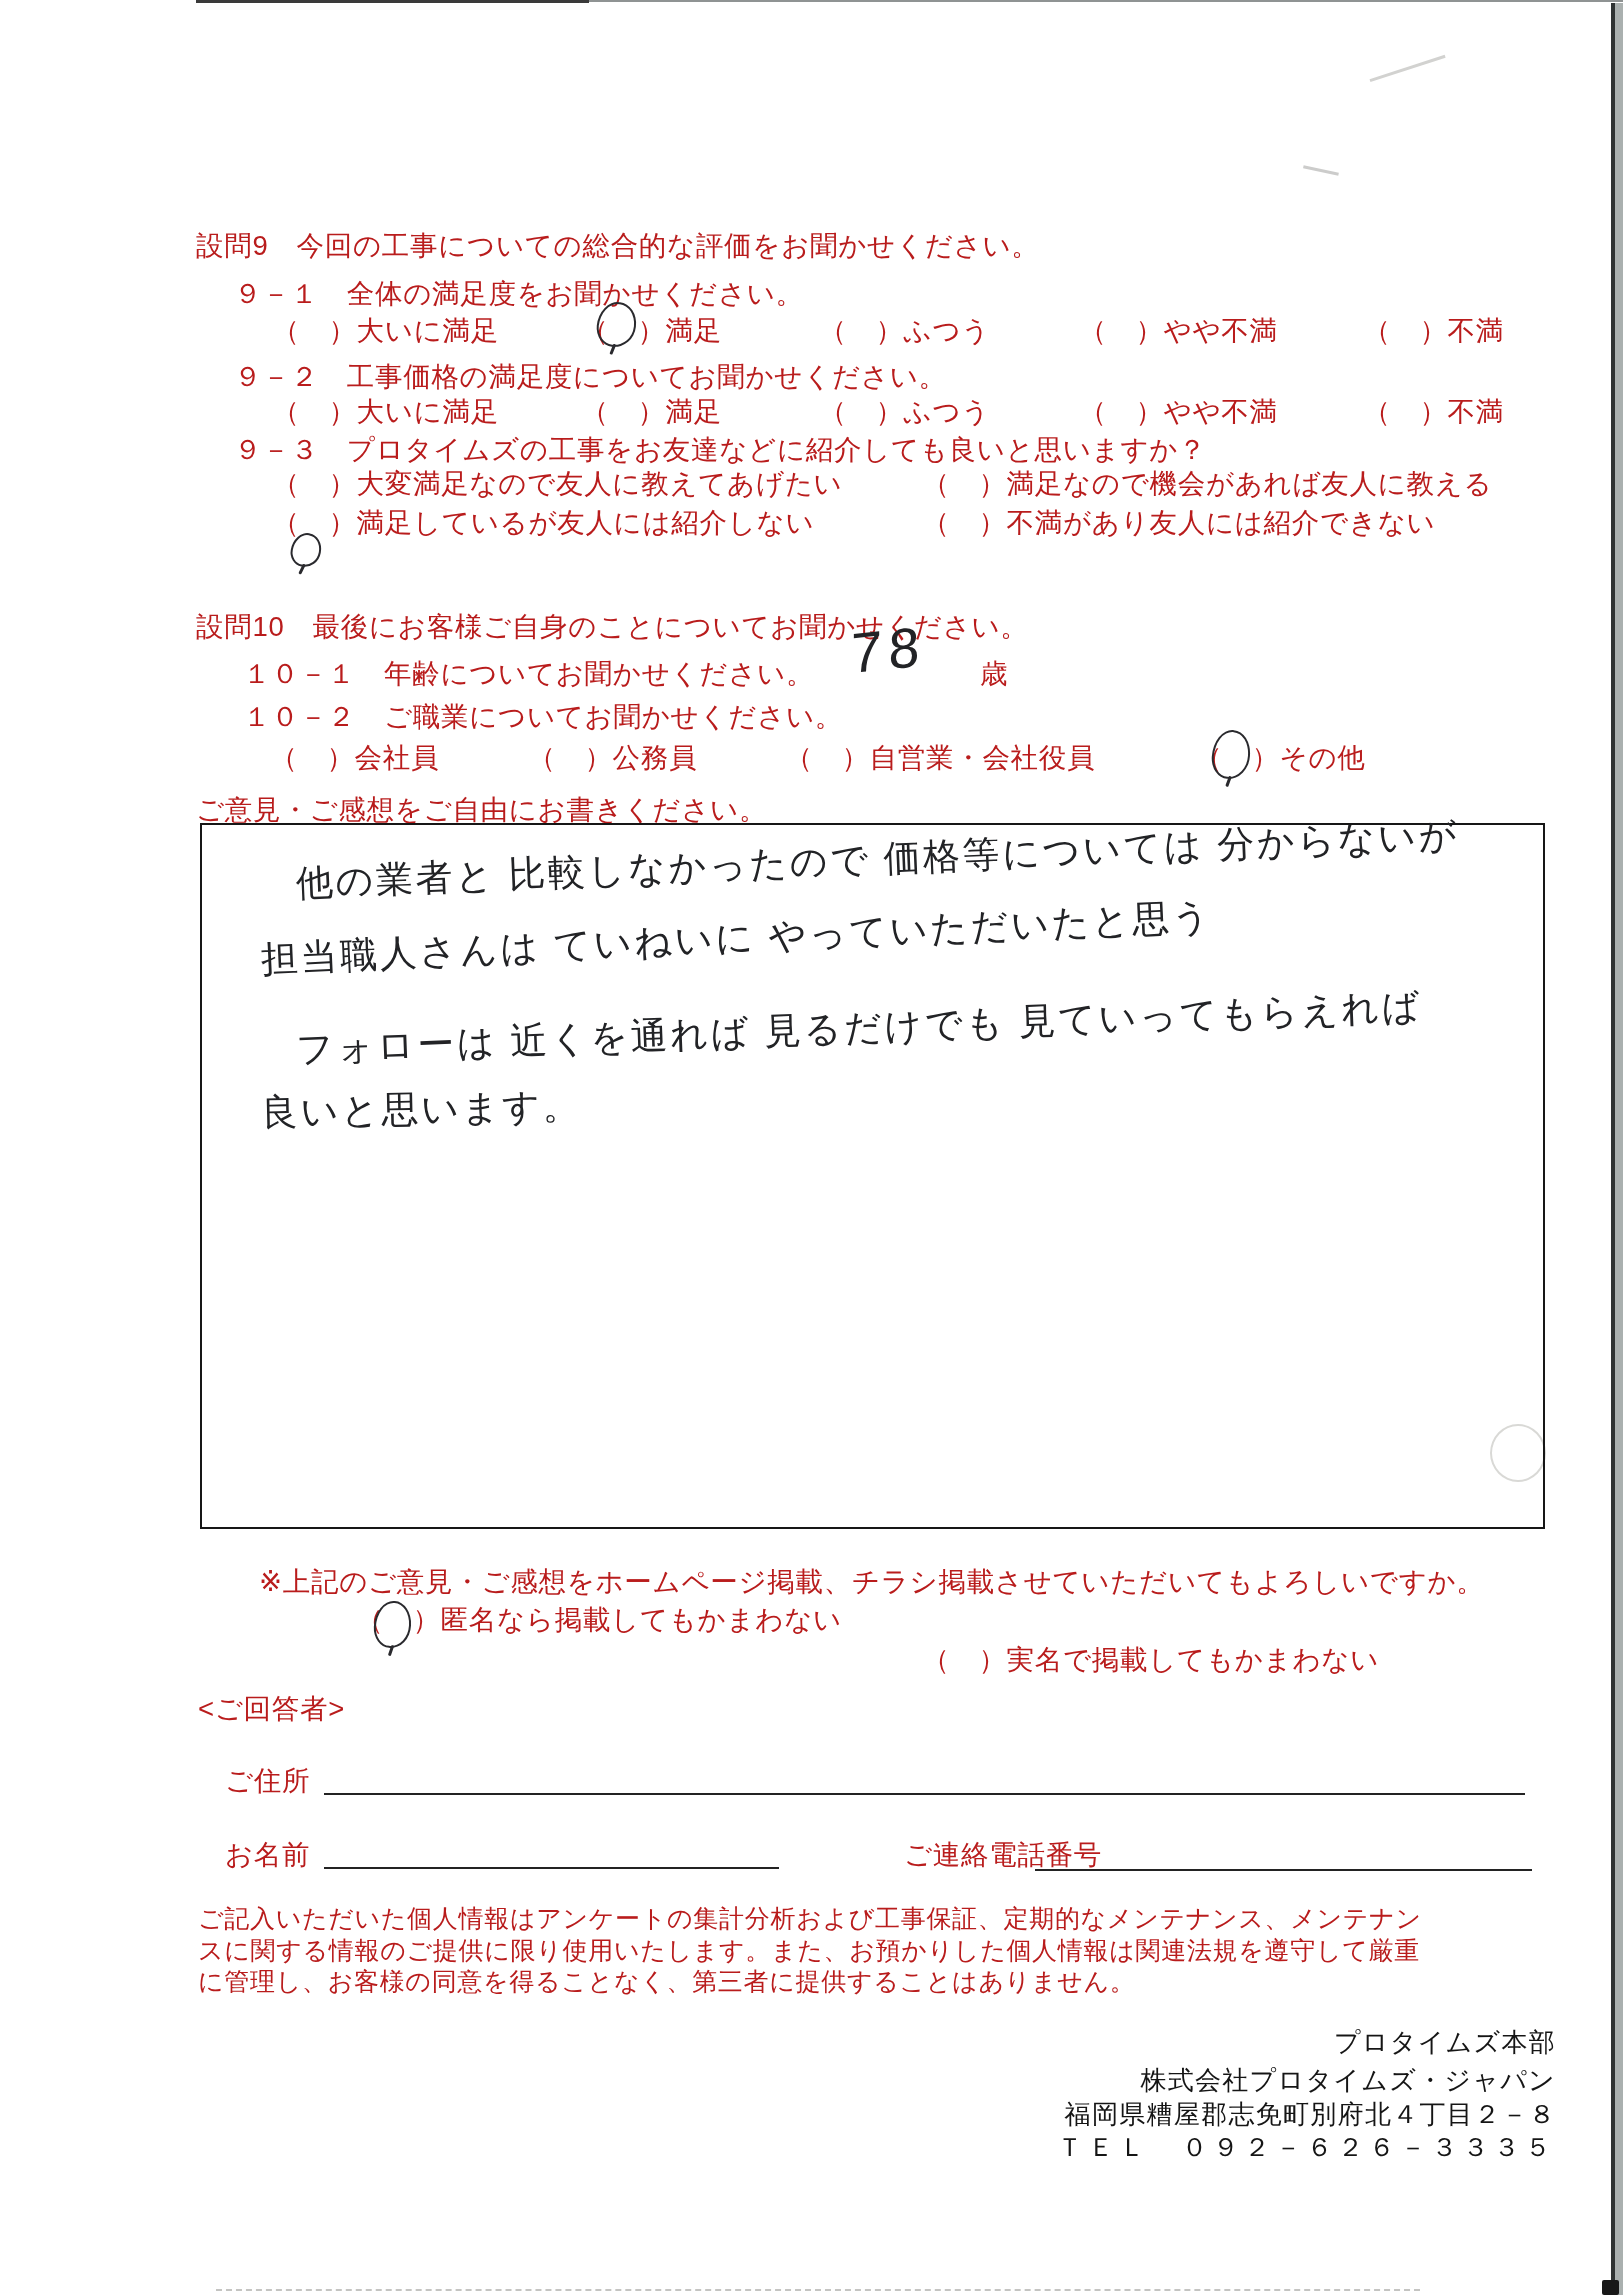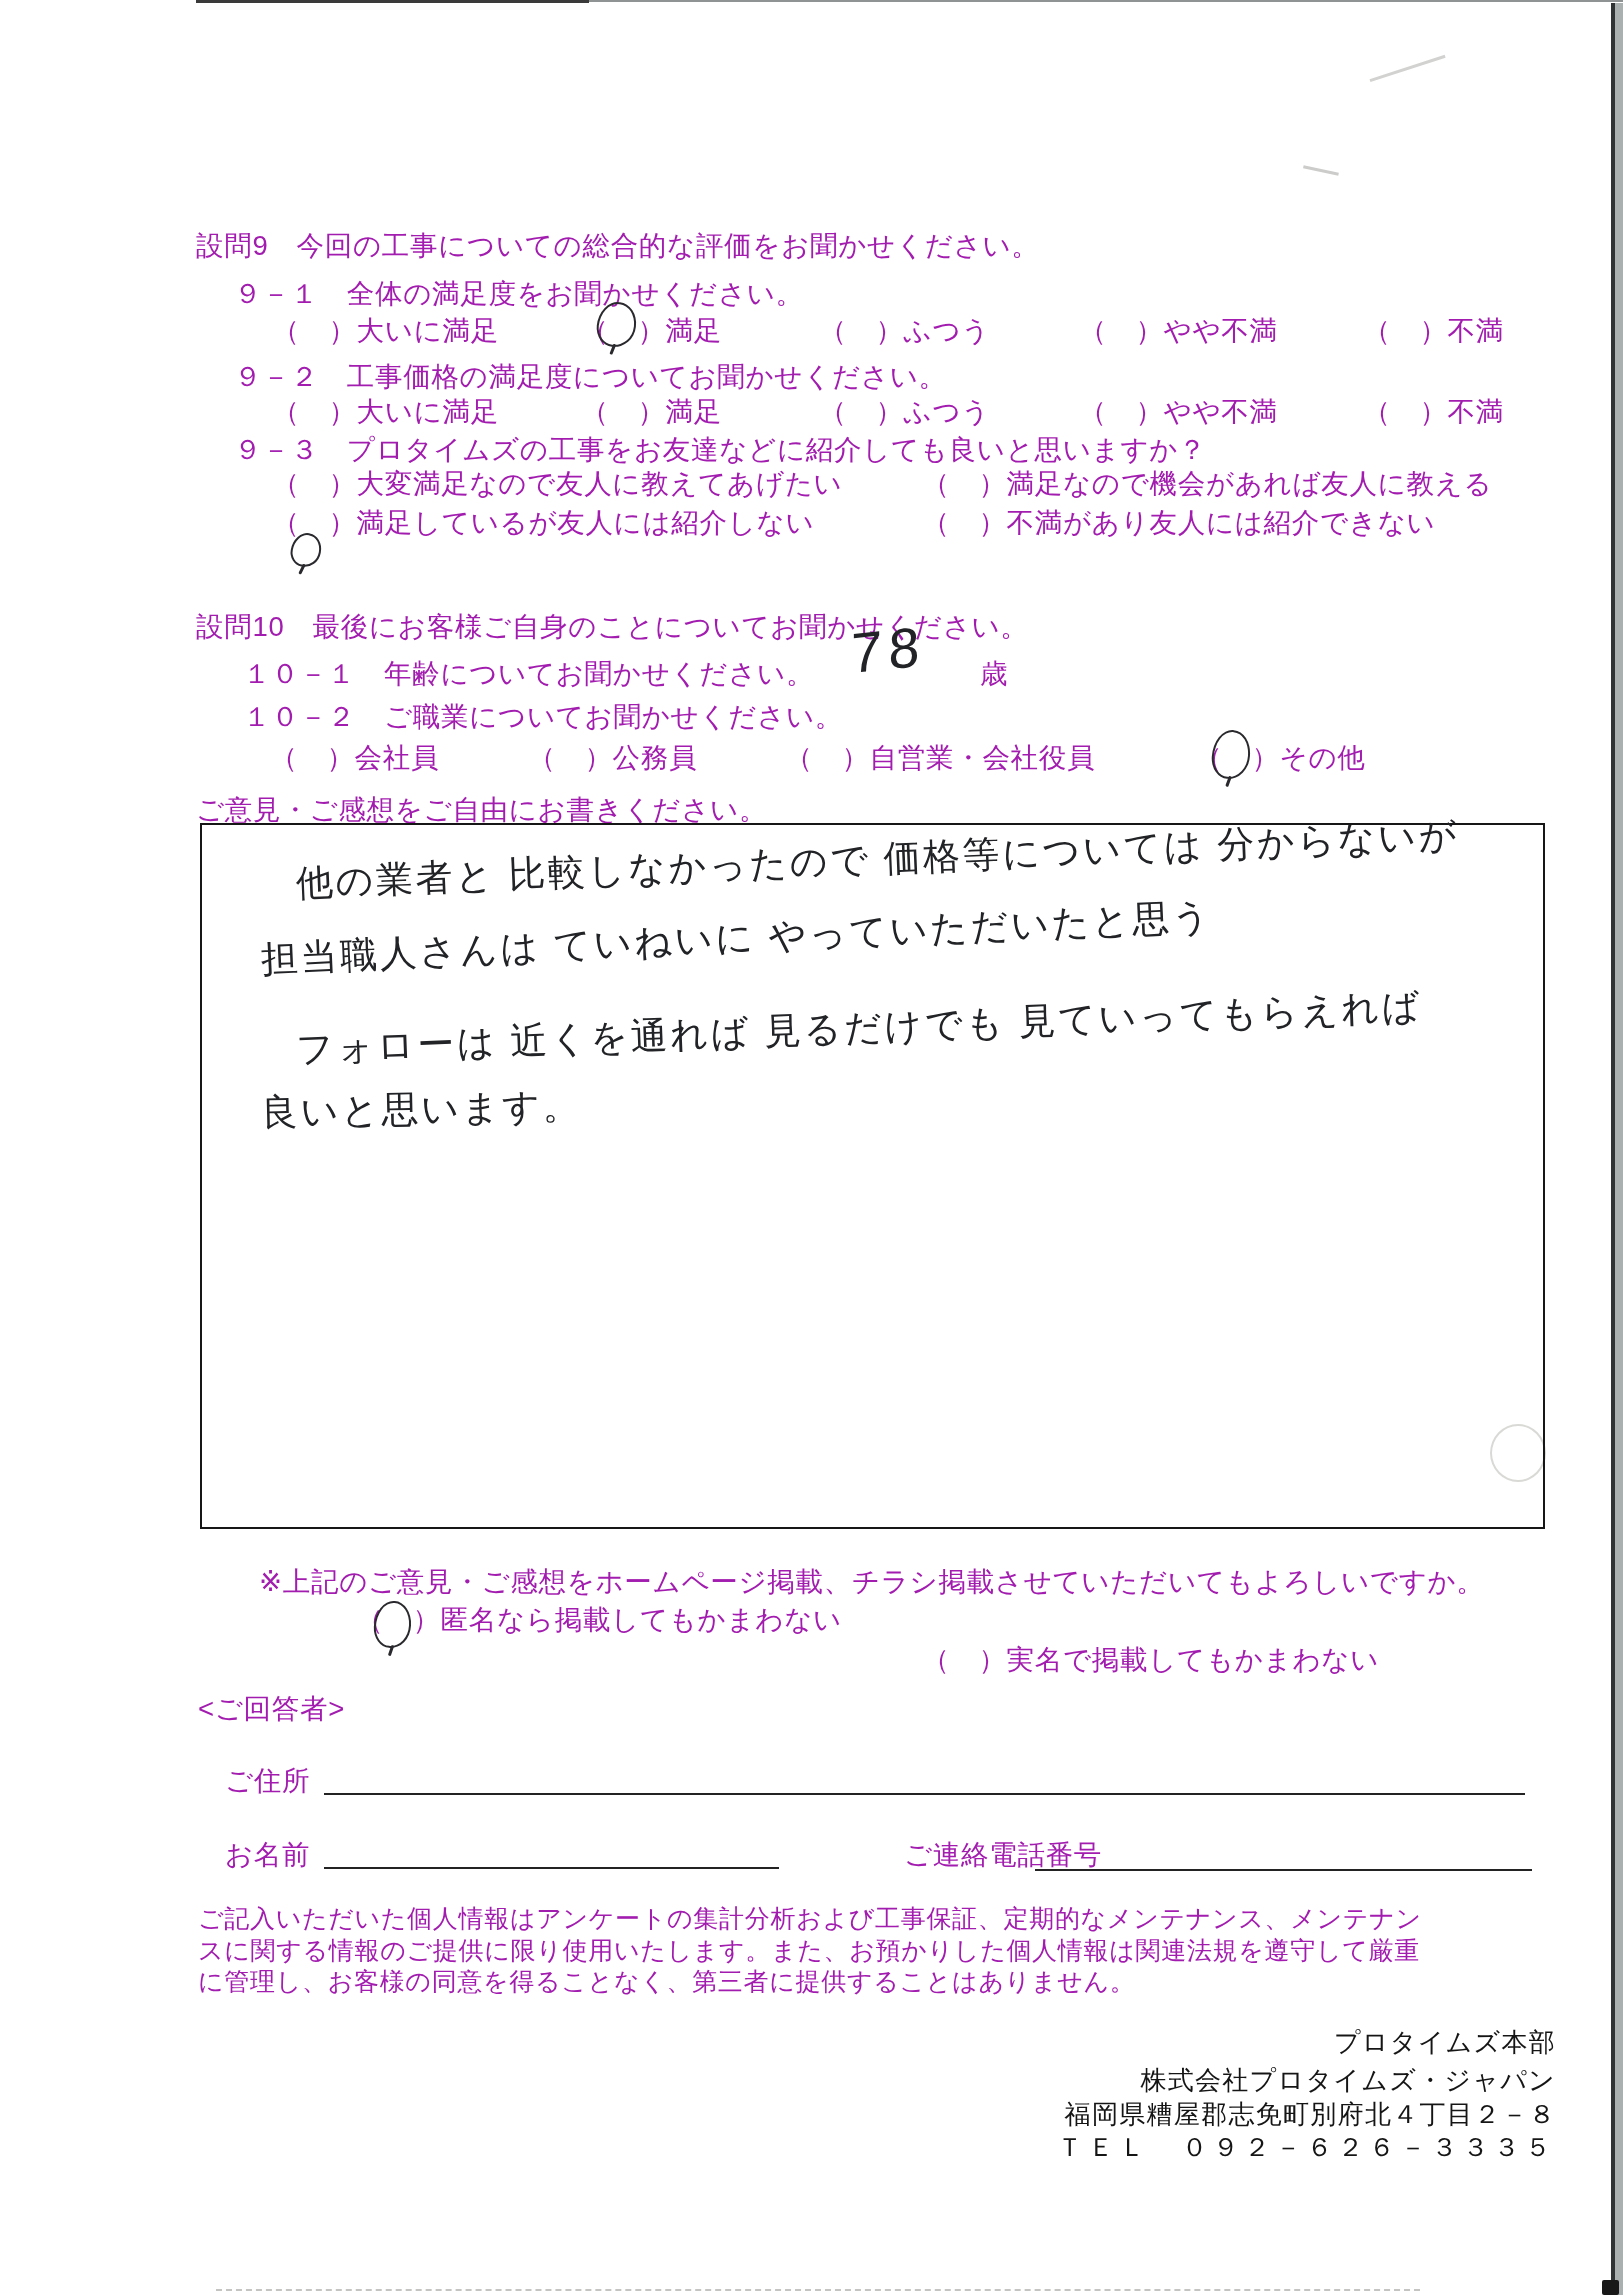--- a/index.html
+++ b/index.html
@@ -10,21 +10,21 @@
     background: #ffffff;
     overflow: hidden;
     font-family: "Liberation Sans", "DejaVu Sans", sans-serif;
     color: #151515;
   }
   .t {
     position: absolute;
     white-space: nowrap;
     font-size: 27.5px;
     letter-spacing: 0.7px;
-    color: #a21caf;
+    color: #b91c1c;
   }
   .small { font-size: 25px; }
   .hw {
     position: absolute;
     white-space: nowrap;
     color: #222326;
     font-size: 37px;
     letter-spacing: 2.6px;
     transform-origin: left center;
   }

